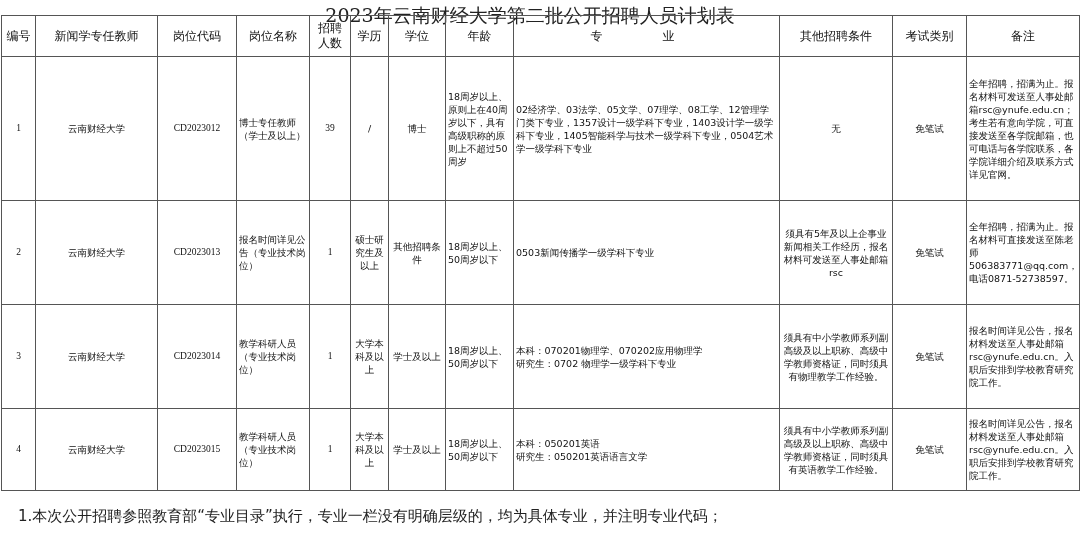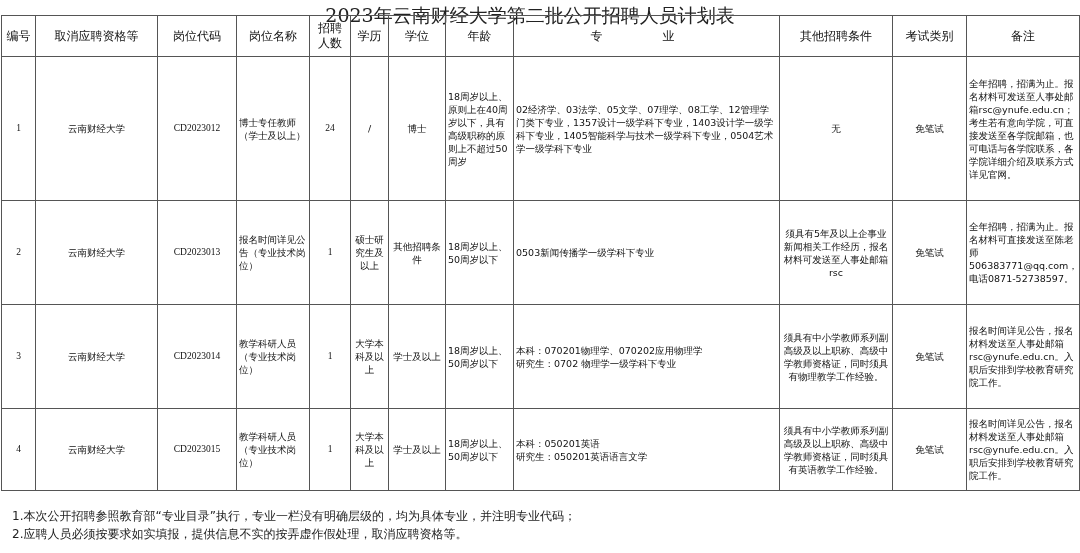--- a/index.html
+++ b/index.html
@@ -14,21 +14,21 @@
   table.plan th { height: 40px; font-weight: normal; font-size: 12px; text-align: center; line-height: 15px; color: #111; }
   table.plan td { font-size: 9.5px; line-height: 13px; vertical-align: middle; color: #111; }
   td.c { text-align: center; }
   td.l { text-align: left; }
   .mono { font-family: "Liberation Serif", "DejaVu Serif", serif; font-size: 10.5px; }
   tr.r1 td { height: 143px; }
   tr.r2 td { height: 103px; }
   tr.r3 td { height: 103px; }
   tr.r4 td { height: 81px; }
   .pre { white-space: pre-line; }
-  .notes { position: absolute; left: 12px; top: 507px; font-size: 12px; line-height: 18px; color: #222; }
+  .notes { position: absolute; left: 18px; top: 507px; font-size: 15px; line-height: 18px; color: #222; }
   .spaced { letter-spacing: 28px; }
 </style>
 </head>
 <body>
 
 <div class="title">2023年云南财经大学第二批公开招聘人员计划表</div>
 
 <table class="plan">
   <colgroup>
     <col style="width:34px">
@@ -40,41 +40,41 @@
       <col style="width:57px">
       <col style="width:68px">
     <col style="width:266px">
       <col style="width:113px">
       <col style="width:74px">
       <col style="width:113px">
   </colgroup>
   <thead>
     <tr>
       <th>编号</th>
-      <th>取消应聘资格等</th>
+      <th>新闻学专任教师</th>
       <th>岗位代码</th>
       <th>岗位名称</th>
       <th class="pre">招聘
 人数</th>
       <th>学历</th>
       <th>学位</th>
       <th>年龄</th>
       <th class="spaced">专 业</th>
       <th>其他招聘条件</th>
       <th>考试类别</th>
       <th>备注</th>
     </tr>
   </thead>
   <tbody>
     <tr class="r1">
       <td class="c mono">1</td>
       <td class="c">云南财经大学</td>
       <td class="c mono">CD2023012</td>
       <td class="l">博士专任教师（学士及以上）</td>
-      <td class="c mono">24</td>
+      <td class="c mono">39</td>
       <td class="c">/</td>
       <td class="c">博士</td>
       <td class="l">18周岁以上、原则上在40周岁以下，具有高级职称的原则上不超过50周岁</td>
       <td class="l">02经济学、03法学、05文学、07理学、08工学、12管理学门类下专业，1357设计一级学科下专业，1403设计学一级学科下专业，1405智能科学与技术一级学科下专业，0504艺术学一级学科下专业</td>
       <td class="c">无</td>
       <td class="c">免笔试</td>
       <td class="l">全年招聘，招满为止。报名材料可发送至人事处邮箱rsc@ynufe.edu.cn；考生若有意向学院，可直接发送至各学院邮箱，也可电话与各学院联系，各学院详细介绍及联系方式详见官网。</td>
     </tr>
     <tr class="r2">
       <td class="c mono">2</td>
@@ -118,14 +118,13 @@
 研究生：050201英语语言文学</td>
       <td class="c">须具有中小学教师系列副高级及以上职称、高级中学教师资格证，同时须具有英语教学工作经验。</td>
       <td class="c">免笔试</td>
       <td class="l">报名时间详见公告，报名材料发送至人事处邮箱rsc@ynufe.edu.cn。入职后安排到学校教育研究院工作。</td>
     </tr>
   </tbody>
 </table>
 
 <div class="notes">
   <div>1.本次公开招聘参照教育部“专业目录”执行，专业一栏没有明确层级的，均为具体专业，并注明专业代码；</div>
-  <div>2.应聘人员必须按要求如实填报，提供信息不实的按弄虚作假处理，取消应聘资格等。</div>
 </div>
 
 </body></html>

